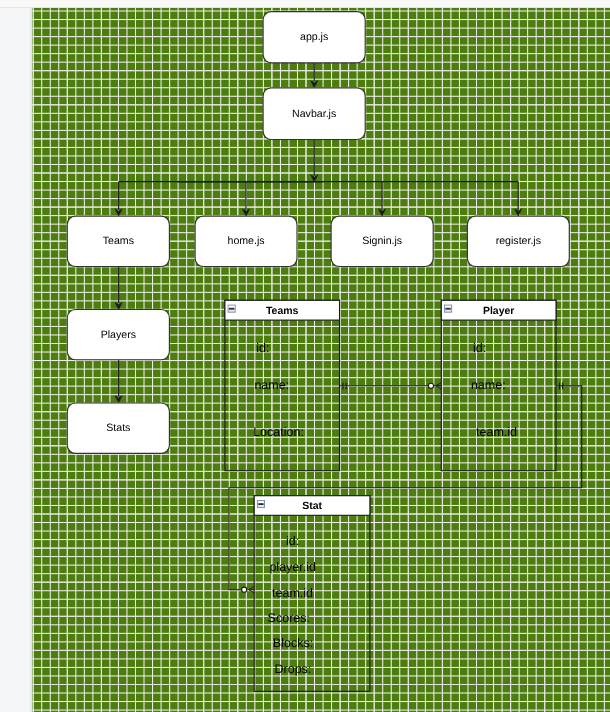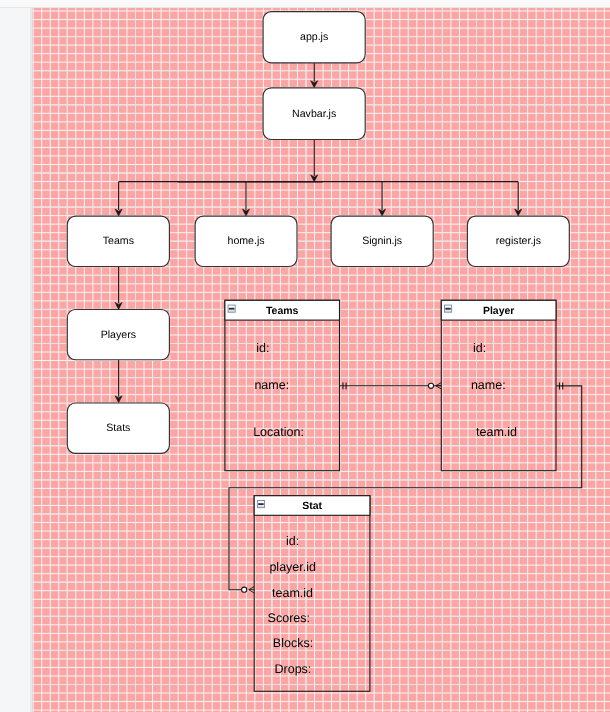--- a/index.html
+++ b/index.html
@@ -1,20 +1,20 @@
 <!DOCTYPE html>
 <html><head>
 <meta charset="utf-8">
 <style>
   html,body{margin:0;padding:0;}
   body{width:610px;height:712px;background:#ffffff;font-family:"Liberation Sans",sans-serif;overflow:hidden;-webkit-font-smoothing:antialiased;text-rendering:geometricPrecision;}
   #app{position:relative;width:610px;height:712px;background:#ffffff;}
   .topbar{position:absolute;left:0;top:0;width:610px;height:7.5px;background:#f9f9fa;border-bottom:1px solid #e4e6ea;box-sizing:border-box;}
   .leftpane{position:absolute;left:0;top:7.5px;width:32.4px;height:704.5px;background:#f5f6f8;border-right:2.4px solid #e6e8ea;box-sizing:border-box;}
-  .canvas{position:absolute;left:32.4px;top:7.5px;width:577.6px;height:704.5px;background:#fca5a5;overflow:hidden;}
+  .canvas{position:absolute;left:32.4px;top:7.5px;width:577.6px;height:704.5px;background:#4d7c0f;overflow:hidden;}
   svg{display:block;}
   text{font-family:"Liberation Sans",sans-serif;fill:#000000;}
   #svg{will-change:opacity;}
   .flow-label{font-size:10.6px;}
   .tbl-title{font-size:10.5px;font-weight:bold;}
   .tbl-row{font-size:12.5px;}
 </style>
 </head>
 <body>
 

